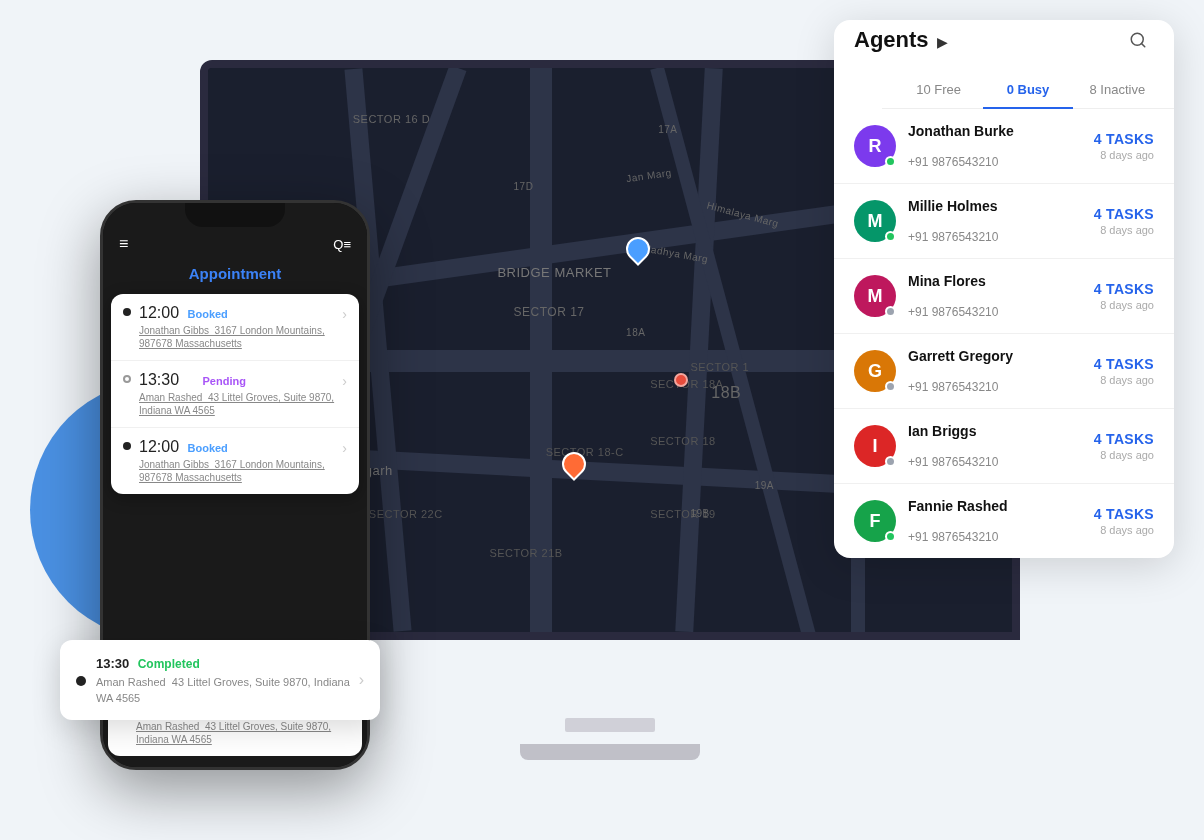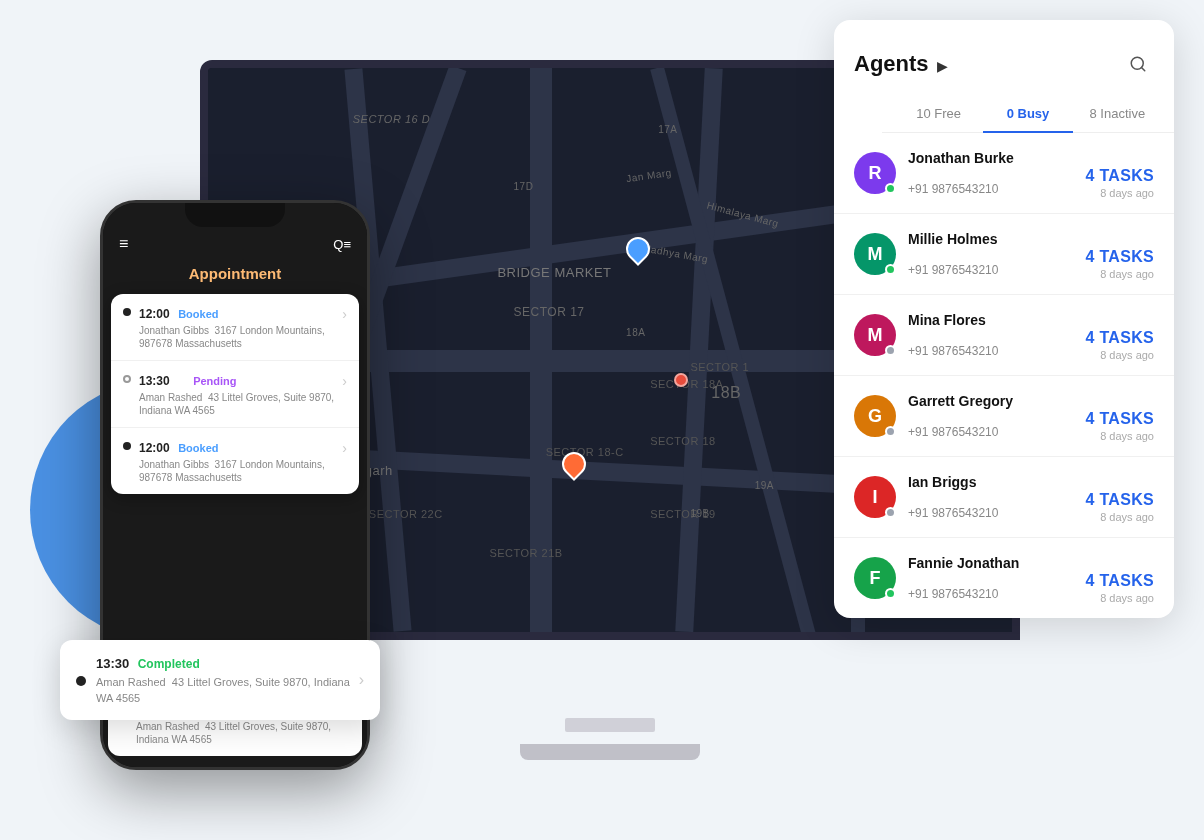--- a/index.html
+++ b/index.html
@@ -205,21 +205,21 @@
       display: flex;
       justify-content: space-between;
       align-items: center;
       padding: 32px 16px 8px;
       color: white;
       font-size: 11px;
     }
 
     .phone-title {
       text-align: center;
-      color: #fdba74;
+      color: #3b82f6;
       font-size: 15px;
       font-weight: 600;
       padding: 4px 0 12px;
     }
 
     .phone-appointments {
       background: white;
       margin: 0 8px;
       border-radius: 12px;
       overflow: hidden;
@@ -240,24 +240,24 @@
       height: 8px;
       border-radius: 50%;
       margin-top: 4px;
       margin-right: 8px;
       flex-shrink: 0;
     }
     .dot-filled { background: #222; }
     .dot-empty { background: transparent; border: 2px solid #999; }
 
     .appt-content { flex: 1; }
-    .appt-time { font-size: 12px; font-weight: 700; color: #222; display: inline; }
+    .appt-time { font-size: 16px; font-weight: 400; color: #222; display: inline; }
     .appt-status-booked { font-size: 11px; color: #4a9eff; font-weight: 600; margin-left: 4px; }
     .appt-status-pending { font-size: 11px; color: #a855f7; font-weight: 600; margin-left: 19px; }
-    .appt-address { font-size: 10px; color: #888; margin-top: 2px; line-height: 1.3; }
+    .appt-address { font-size: 10px; color: #888; margin-top: 2px; line-height: 1.3; text-decoration: underline; }
 
     .appt-arrow {
       color: #ccc;
       font-size: 14px;
       margin-left: 4px;
       margin-top: 2px;
     }
 
     
     .completed-card {
@@ -300,21 +300,21 @@
       border-radius: 16px;
       box-shadow: 0 8px 40px rgba(0,0,0,0.15);
       z-index: 20;
       overflow: hidden;
     }
 
     .agents-header {
       display: flex;
       justify-content: space-between;
       align-items: center;
-      padding: 28px 20px 16px;
+      padding: 4px 20px 16px;
     }
 
     .agents-title {
       font-size: 22px;
       font-weight: 700;
       color: #111;
     }
 
     .agents-title-arrow {
       color: #333;
@@ -397,25 +397,24 @@
     }
     .status-online { background: #22c55e; }
     .status-offline { background: #9ca3af; }
 
     .agent-info { flex: 1; }
     .agent-name { font-size: 14px; font-weight: 600; color: #111; }
     .agent-phone { font-size: 12px; color: #888; margin-top: 16px; }
 
     .agent-tasks-col { text-align: right; }
     .agent-tasks-label {
-      font-size: 16px;
+      font-size: 14px;
       font-weight: 700;
       color: #2563eb;
       letter-spacing: 0.3px;
-      margin-top: 20px;
     }
     .agent-tasks-time { font-size: 11px; color: #aaa; margin-top: 2px; }
 
     
     .av-purple { background: #7c3aed; }
     .av-green { background: #059669; }
     .av-magenta { background: #be185d; }
     .av-orange { background: #d97706; }
     .av-red { background: #dc2626; }
     .av-green2 { background: #16a34a; }
@@ -433,21 +432,21 @@
       <div class="map-road road-h1"></div>
       <div class="map-road road-h2"></div>
       <div class="map-road road-h3"></div>
       <div class="map-road road-v1"></div>
       <div class="map-road road-v2"></div>
       <div class="map-road road-v3"></div>
       <div class="map-road road-v4"></div>
       <div class="road-diag1"></div>
       <div class="road-diag2"></div>
 
-      <div class="map-label" style="top:8%;left:18%;font-style:italic;">SECTOR 16 D</div>
+      <div class="map-label" style="top:8%;left:18%;">SECTOR 16 D</div>
       <div class="map-label" style="top:35%;left:36%;font-size:13px;color:#777;">BRIDGE MARKET</div>
       <div class="map-label" style="top:42%;left:38%;font-size:12px;color:#666;">SECTOR 17</div>
       <div class="map-label" style="top:52%;left:60%;font-size:11px;color:#555;">SECTOR 1</div>
       <div class="map-label" style="top:55%;left:55%;font-size:11px;color:#555;">SECTOR 18A</div>
       <div class="map-label" style="top:67%;left:42%;font-size:11px;color:#555;">SECTOR 18-C</div>
       <div class="map-label" style="top:65%;left:55%;font-size:11px;color:#555;">SECTOR 18</div>
       <div class="map-label" style="top:78%;left:55%;font-size:11px;color:#555;">SECTOR 19</div>
       <div class="map-label" style="top:85%;left:35%;font-size:11px;color:#555;">SECTOR 21B</div>
       <div class="map-label" style="top:78%;left:20%;font-size:11px;color:#555;">SECTOR 22C</div>
       <div class="map-label" style="top:18%;left:52%;font-size:10px;color:#666;transform:rotate(-8deg);">Jan Marg</div>
@@ -640,21 +639,21 @@
         <div class="agent-tasks-time">8 days ago</div>
       </div>
     </div>
 
     <div class="agent-item">
       <div class="agent-avatar av-green2">
         <span>F</span>
         <div class="avatar-status status-online"></div>
       </div>
       <div class="agent-info">
-        <div class="agent-name">Fannie Jonathan</div>
+        <div class="agent-name">Fannie Rashed</div>
         <div class="agent-phone">+91 9876543210</div>
       </div>
       <div class="agent-tasks-col">
         <div class="agent-tasks-label">4 TASKS</div>
         <div class="agent-tasks-time">8 days ago</div>
       </div>
     </div>
 
   </div>
 </div>

